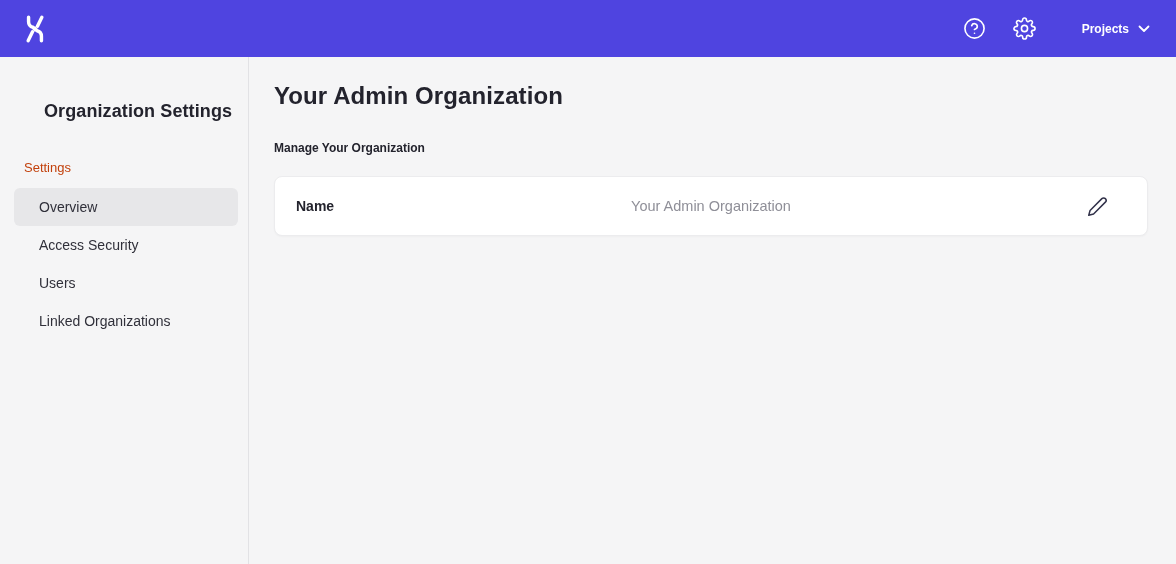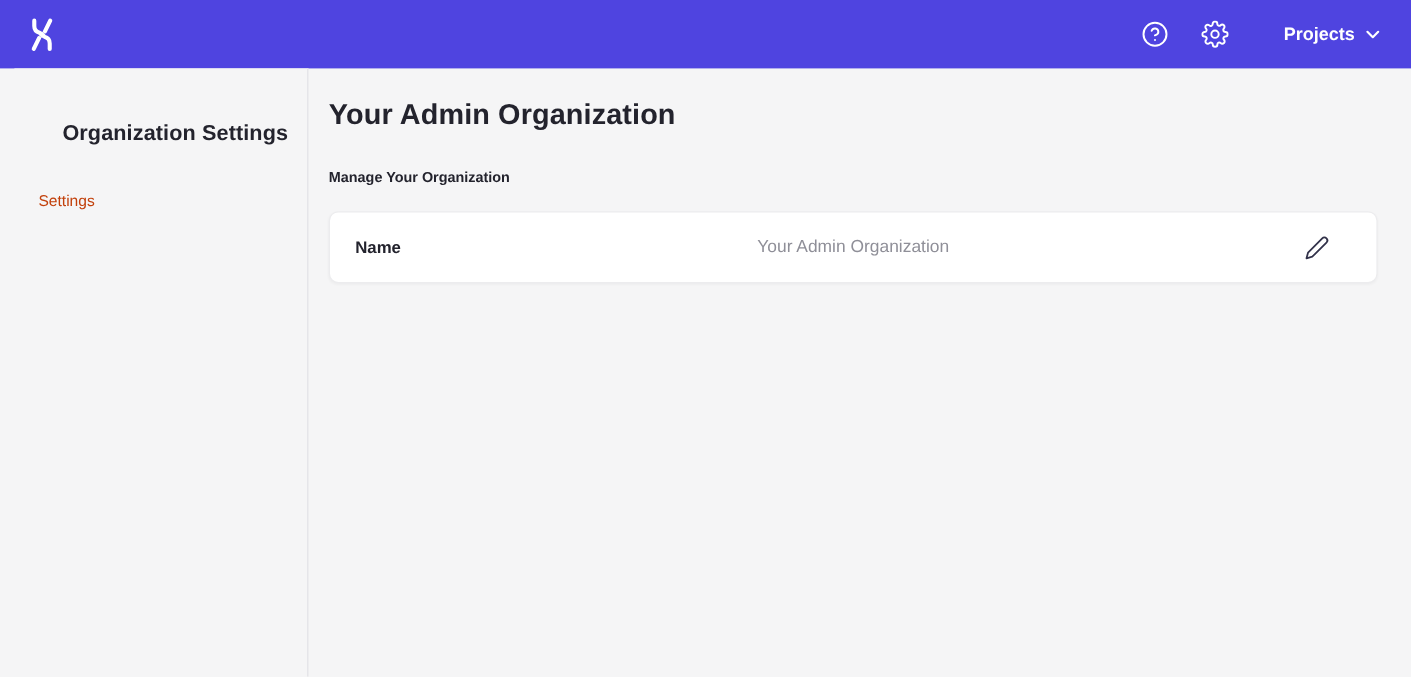--- a/index.html
+++ b/index.html
@@ -22,26 +22,26 @@
   .topbar-right { display: flex; align-items: center; gap: 26px; }
   .icon-btn {
     background: none; border: none; padding: 0; cursor: pointer;
     display: flex; align-items: center; justify-content: center;
     width: 24px; height: 24px;
   }
   .projects-btn {
     background: none; border: none; cursor: pointer;
     display: flex; align-items: center; gap: 9px;
     color: #ffffff; font-family: inherit;
-    font-size: 15px; font-weight: 700; margin-left: 19px;
+    font-size: 12px; font-weight: 700; margin-left: 19px;
   }
 
   
   .sidebar {
-    position: absolute; top: 57px; left: 12px; bottom: 0; width: 245px;
+    position: absolute; top: 57px; left: 4px; bottom: 0; width: 245px;
     background: #f5f5f6;
     border-right: 1px solid #e2e2e5;
   }
   .sidebar-title {
     margin: 44px 0 0 40px;
     font-size: 18px; font-weight: 700; color: #23232d;
     letter-spacing: 0.1px;
   }
   .sidebar-section-label {
     margin: 38px 0 0 20px;
@@ -135,20 +135,26 @@
             <polyline points="1.5,1.5 6,6 10.5,1.5"></polyline>
           </svg>
         </span>
       </button>
     </div>
   </header>
 
   <aside class="sidebar">
     <h2 class="sidebar-title">Organization Settings</h2>
     <div class="sidebar-section-label">Settings</div>
+    <nav class="nav">
+      <div class="nav-item active">Overview</div>
+      <div class="nav-item">Access Security</div>
+      <div class="nav-item">Users</div>
+      <div class="nav-item">Linked Organizations</div>
+    </nav>
   </aside>
 
   <main class="main">
     <h1 class="page-title">Your Admin Organization</h1>
     <h3 class="section-title">Manage Your Organization</h3>
 
     <div class="card">
       <span class="field-label">Name</span>
       <span class="field-value">Your Admin Organization</span>
       <button class="edit-btn">

